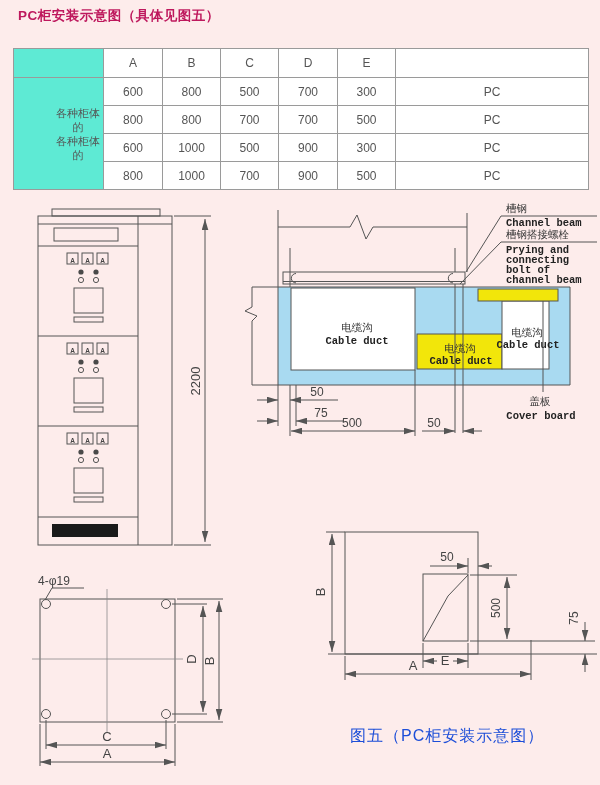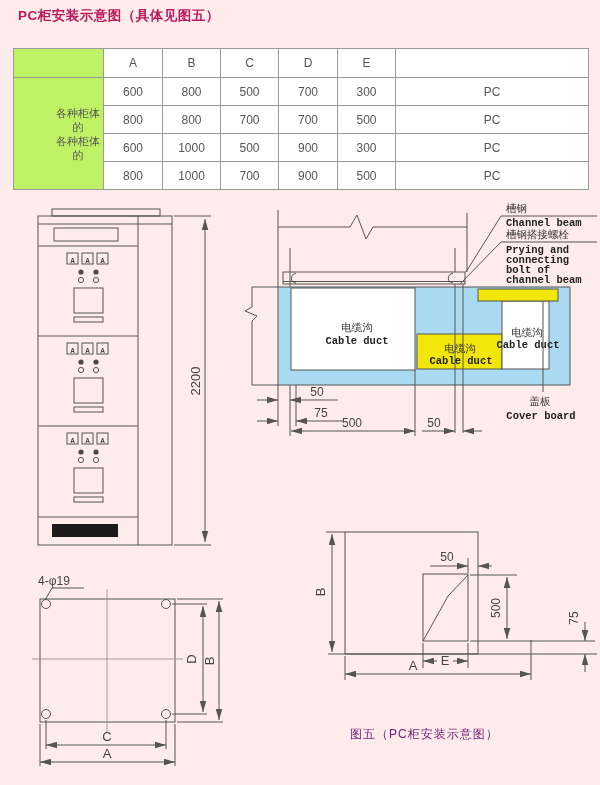--- a/index.html
+++ b/index.html
@@ -15,40 +15,40 @@
   table.spec{
     position:absolute;left:13px;top:48px;
     border-collapse:collapse;table-layout:fixed;width:575px;
   }
   table.spec th,table.spec td{
     border:1px solid #9a9a9a;text-align:center;vertical-align:middle;
     font-size:12px;font-weight:normal;color:#555;padding:0;height:27px;
     background:#fff;
   }
   table.spec tr.hdr th{height:28px;}
-  table.spec .pink{background:#bef264;padding-left:39px;}
+  table.spec .pink{background:#5eead4;padding-left:39px;}
   table.spec .grp{font-size:11px;color:#555;line-height:14px;}
   .fig{position:absolute;}
   
   .ln{stroke:#555;fill:none;stroke-width:1;}
   .cl{stroke:#8a8a8a;fill:none;stroke-width:.8;}
   .dimln{stroke:#555;fill:none;stroke-width:1;}
   text{font-family:"Liberation Sans",sans-serif;}
   text.d{font-size:12px;fill:#444;}
   text.d13{font-size:13px;fill:#444;}
   text.cjk{font-size:10.5px;fill:#333;}
   text.mono{font-family:"Liberation Mono",monospace;font-weight:bold;font-size:10.5px;fill:#222;}
   text.meterA{font-size:6.5px;font-weight:bold;fill:#444;}
   .blueF{fill:#a9daf1;stroke:none;}
   .whiteF{fill:#ffffff;stroke:#555;stroke-width:1;}
   .yellowF{fill:#f2e60a;stroke:#555;stroke-width:1;}
   .blackF{fill:#1a1a1a;stroke:none;}
   .caption{
     position:absolute;left:350px;top:726px;
-    font-size:12px;color:#701a75;letter-spacing:1px;
+    font-size:16px;color:#1d4ed8;letter-spacing:1px;
   }
 </style>
 </head>
 <body>
 
 <div class="title">PC柜安装示意图（具体见图五）</div>
 
 <table class="spec">
   <colgroup>
     <col style="width:90px">

